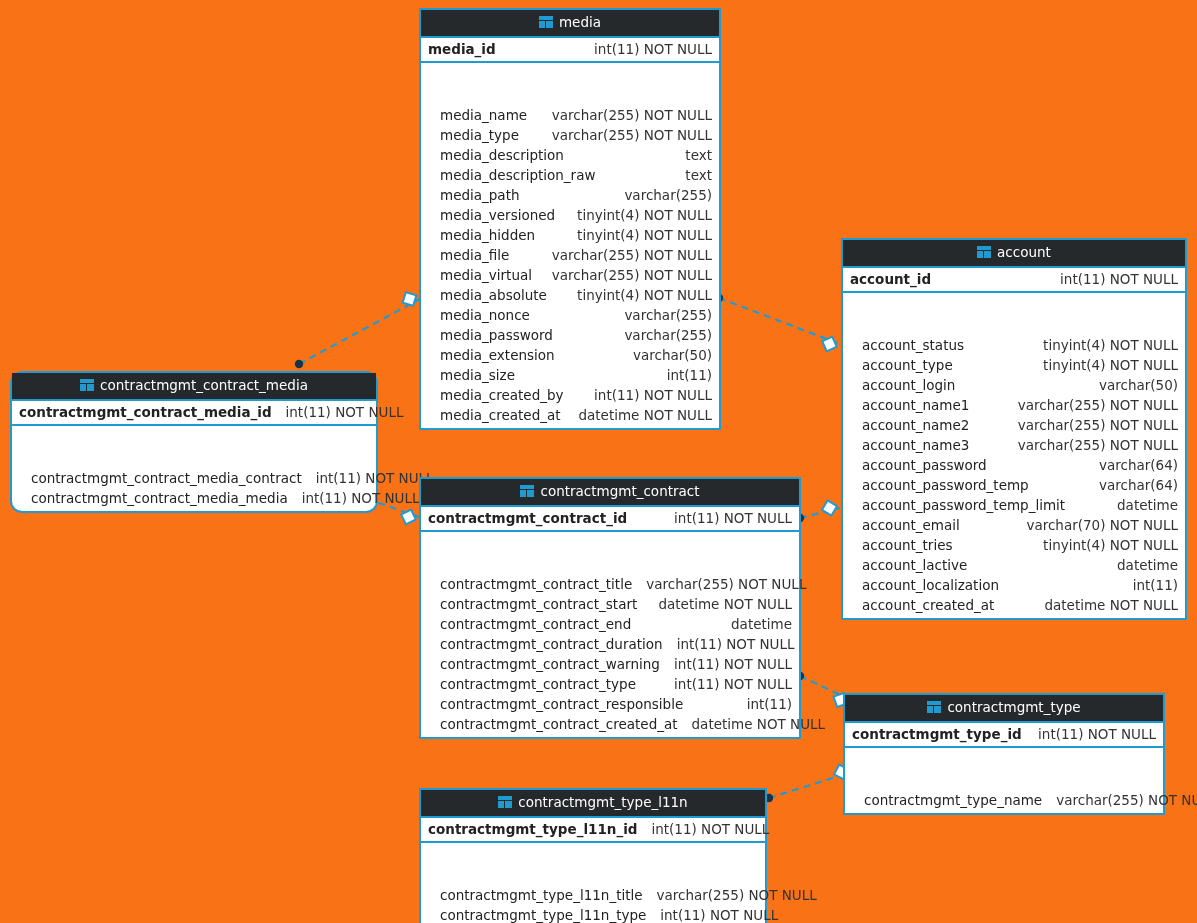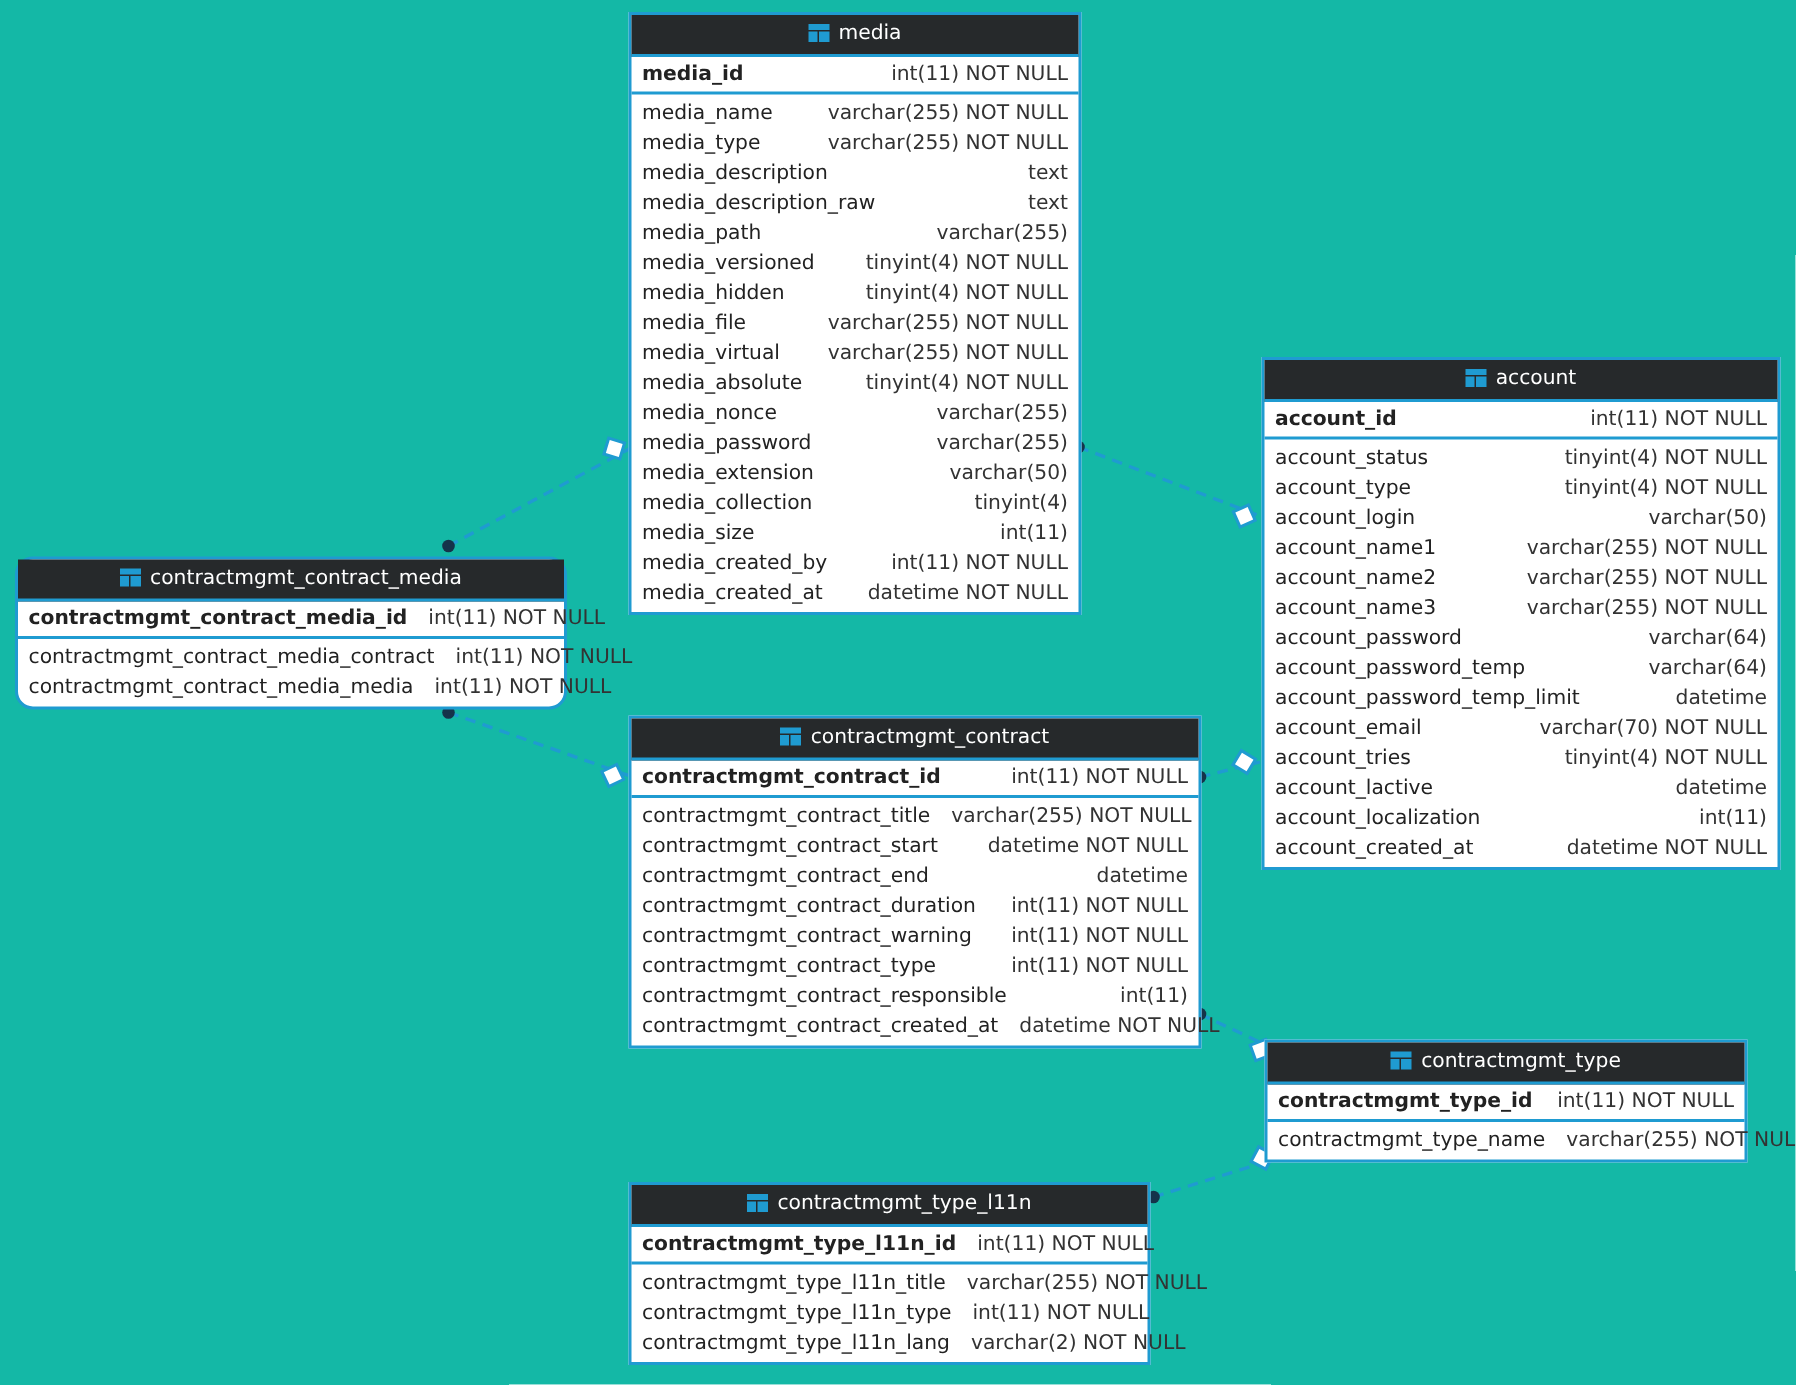--- a/index.html
+++ b/index.html
@@ -8,21 +8,21 @@
     background: #ffffff;
   }
   body {
     font-family: "DejaVu Sans", "Liberation Sans", sans-serif;
     -webkit-font-smoothing: antialiased;
   }
   #canvas {
     position: relative;
     width: 1197px;
     height: 923px;
-    background: #14b8a6;
+    background: #f97316;
     overflow: hidden;
   }
   #links {
     position: absolute;
     left: 0;
     top: 0;
     width: 1197px;
     height: 923px;
     pointer-events: none;
     z-index: 1;
@@ -71,21 +71,21 @@
     justify-content: space-between;
     align-items: flex-end;
     padding: 3px 7px 4px 7px;
     border-bottom: 2px solid #1f9bd1;
     white-space: nowrap;
     gap: 14px;
   }
   .pk-row .fname { font-weight: bold; }
   .pk-row .ftype { font-weight: normal; color: #333; }
 
-  .fields { padding: 2px 0 3px 0; }
+  .fields { padding: 2px 0 3px 12px; margin-top: 40px; }
   .frow {
     display: flex;
     justify-content: space-between;
     align-items: baseline;
     padding: 2px 7px 2px 7px;
     white-space: nowrap;
     gap: 14px;
   }
   .frow .fname { color: #222; }
   .frow .ftype { color: #333; }
@@ -187,24 +187,20 @@
           </div>
           <div class="frow">
             <span class="fname">media_password</span>
             <span class="ftype">varchar(255)</span>
           </div>
           <div class="frow">
             <span class="fname">media_extension</span>
             <span class="ftype">varchar(50)</span>
           </div>
           <div class="frow">
-            <span class="fname">media_collection</span>
-            <span class="ftype">tinyint(4)</span>
-          </div>
-          <div class="frow">
             <span class="fname">media_size</span>
             <span class="ftype">int(11)</span>
           </div>
           <div class="frow">
             <span class="fname">media_created_by</span>
             <span class="ftype">int(11) NOT NULL</span>
           </div>
           <div class="frow">
             <span class="fname">media_created_at</span>
             <span class="ftype">datetime NOT NULL</span>

